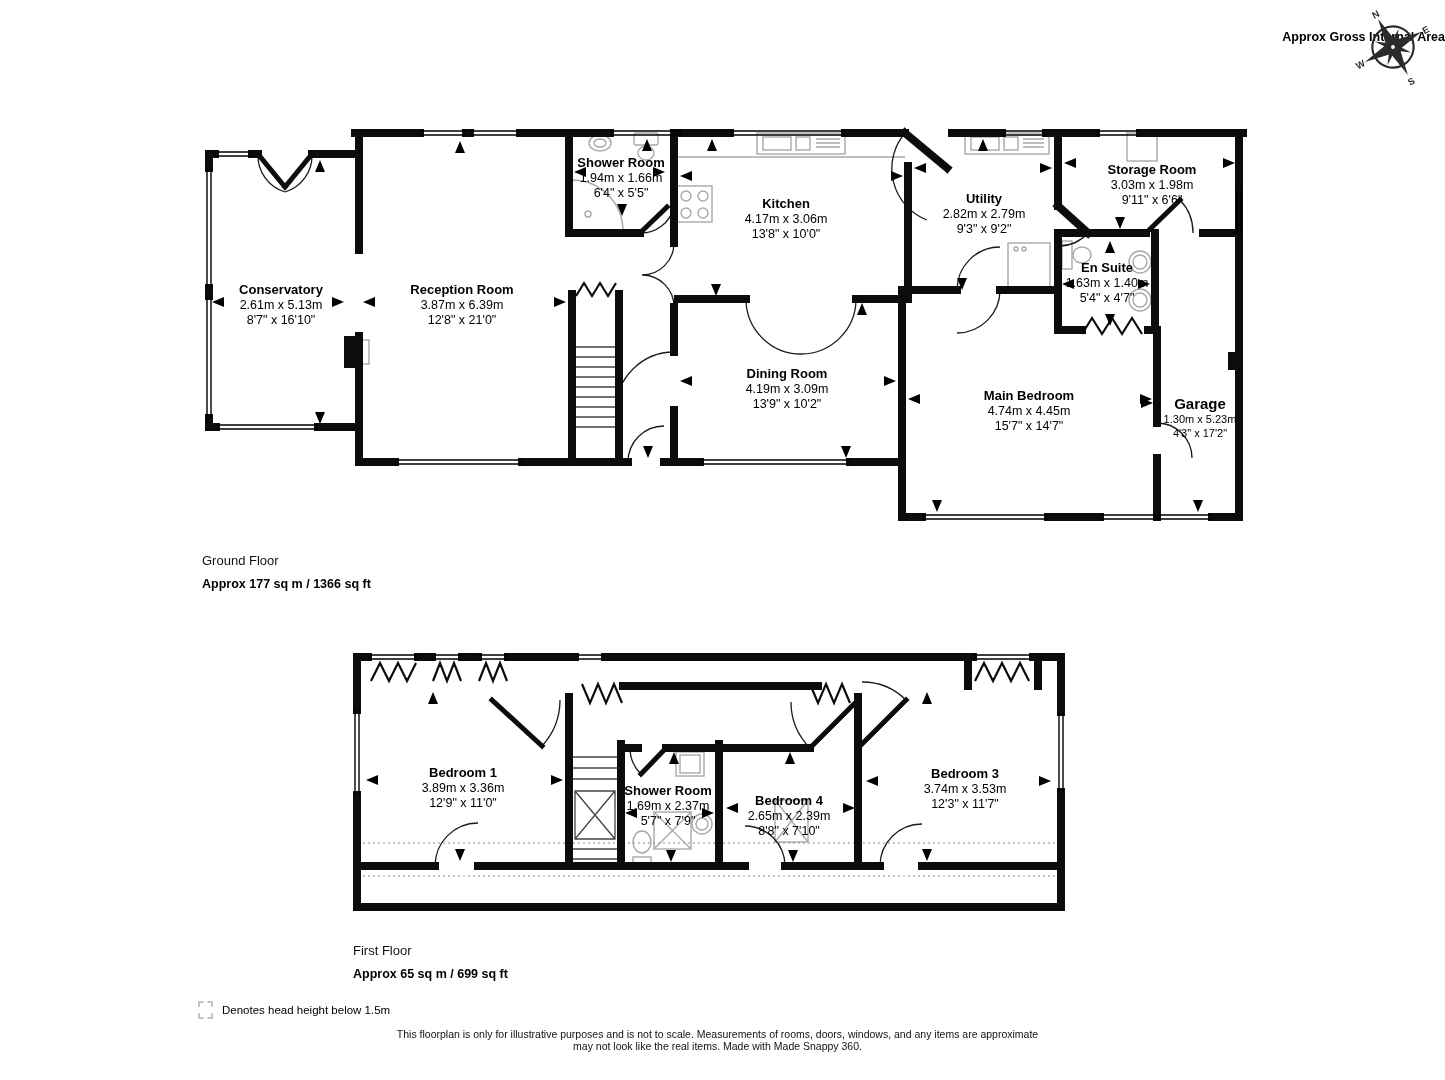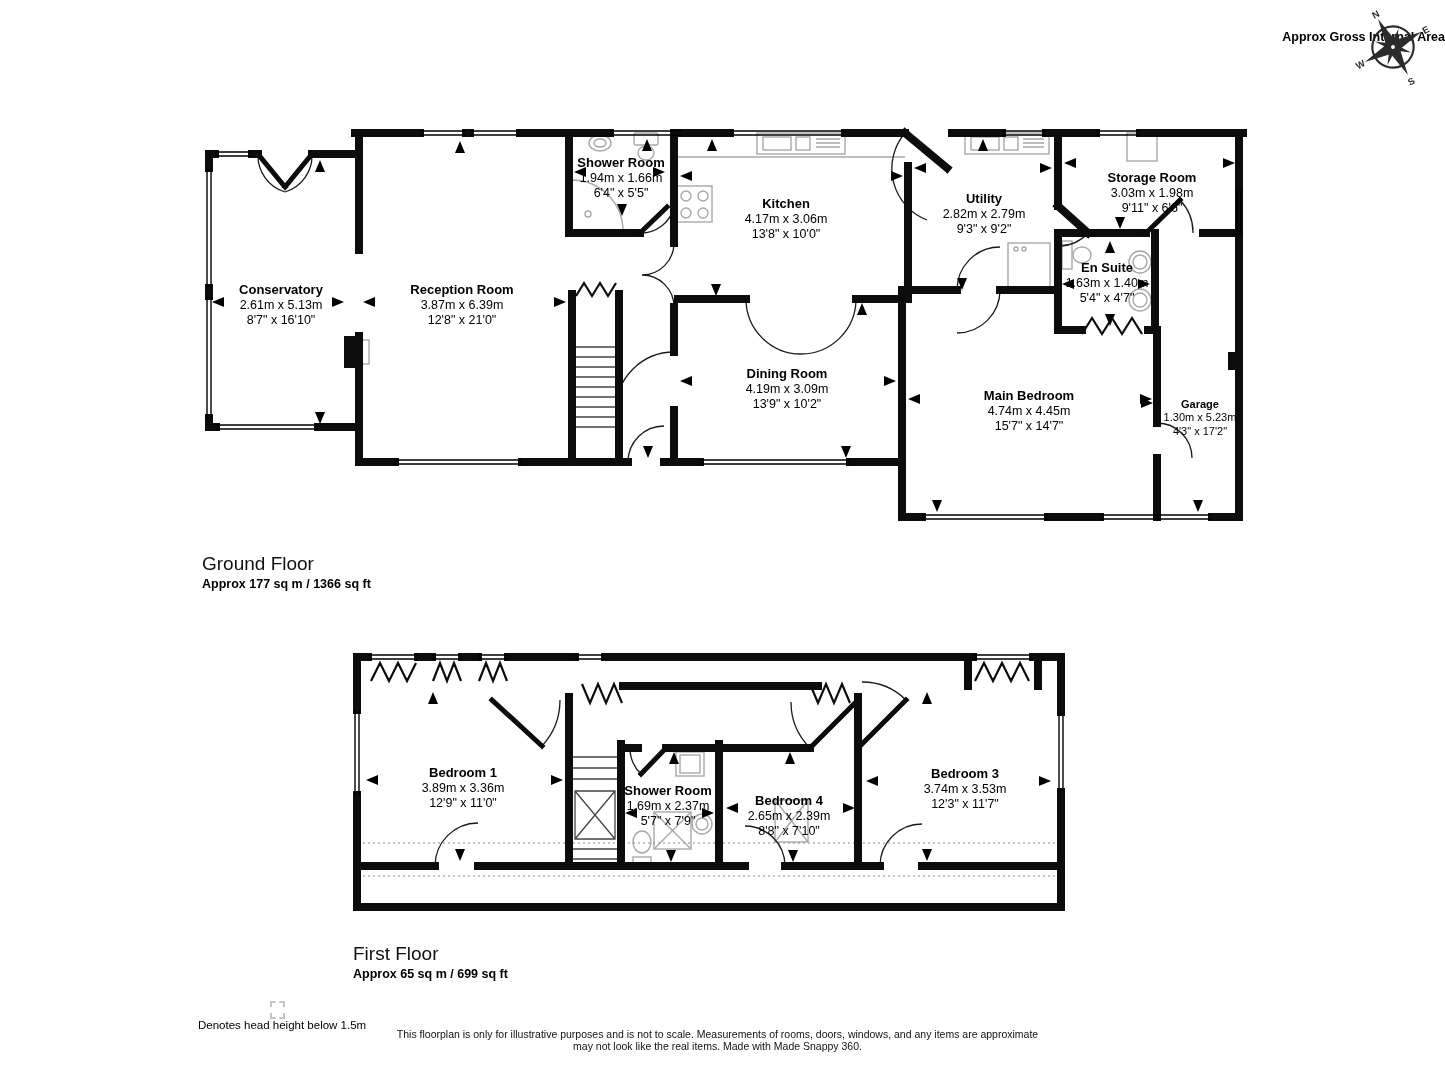--- a/index.html
+++ b/index.html
@@ -4,24 +4,24 @@
 <style>
   html,body{margin:0;padding:0;background:#fff;}
   .canvas{position:relative;width:1445px;height:1080px;background:#fff;overflow:hidden;
           font-family:"Liberation Sans",sans-serif;color:#000;}
   svg{position:absolute;left:0;top:0;}
   .hdr{position:absolute;left:0;right:0;text-align:right;font-weight:bold;font-size:12.5px;}
   .room-label{position:absolute;transform:translate(-50%,-50%);text-align:center;
               line-height:1.22;font-size:12.5px;white-space:nowrap;z-index:5;margin-top:8px;}
   .room-label .rn{font-weight:bold;font-size:13px;}
   .room-label.small{font-size:11px;}
-  .room-label.small .rn{font-size:11px;}
-  .floor-title{position:absolute;font-size:19px;color:#111;}
+  .room-label.small .rn{font-size:15px;}
+  .floor-title{position:absolute;font-size:13px;color:#111;}
   .floor-area{position:absolute;font-weight:bold;font-size:12.5px;}
-  .legend{position:absolute;left:198px;top:1001px;display:flex;align-items:center;flex-direction:column;}
+  .legend{position:absolute;left:198px;top:1001px;display:flex;align-items:center;}
   .legend-box{width:11px;height:14px;border:2px dashed #c4c4c4;margin-right:9px;}
   .legend-text{font-size:11.5px;}
   .footer{position:absolute;left:0;right:10px;top:1028px;text-align:center;
           font-size:10.5px;line-height:12px;color:#111;}
 </style>
 </head>
 <body>
 
 <div class="canvas">
 
@@ -178,21 +178,21 @@
   <div class="room-label" style="left:786px;top:211px">
     <div class="rn">Kitchen</div>
     <div>4.17m x 3.06m</div>
     <div>13'8" x 10'0"</div>
   </div>
   <div class="room-label" style="left:984px;top:206px">
     <div class="rn">Utility</div>
     <div>2.82m x 2.79m</div>
     <div>9'3" x 9'2"</div>
   </div>
-  <div class="room-label" style="left:1152px;top:185px">
+  <div class="room-label" style="left:1152px;top:177px">
     <div class="rn">Storage Room</div>
     <div>3.03m x 1.98m</div>
     <div>9'11" x 6'6"</div>
   </div>
   <div class="room-label" style="left:1107px;top:275px">
     <div class="rn">En Suite</div>
     <div>1.63m x 1.40m</div>
     <div>5'4" x 4'7"</div>
   </div>
   <div class="room-label" style="left:787px;top:381px">

